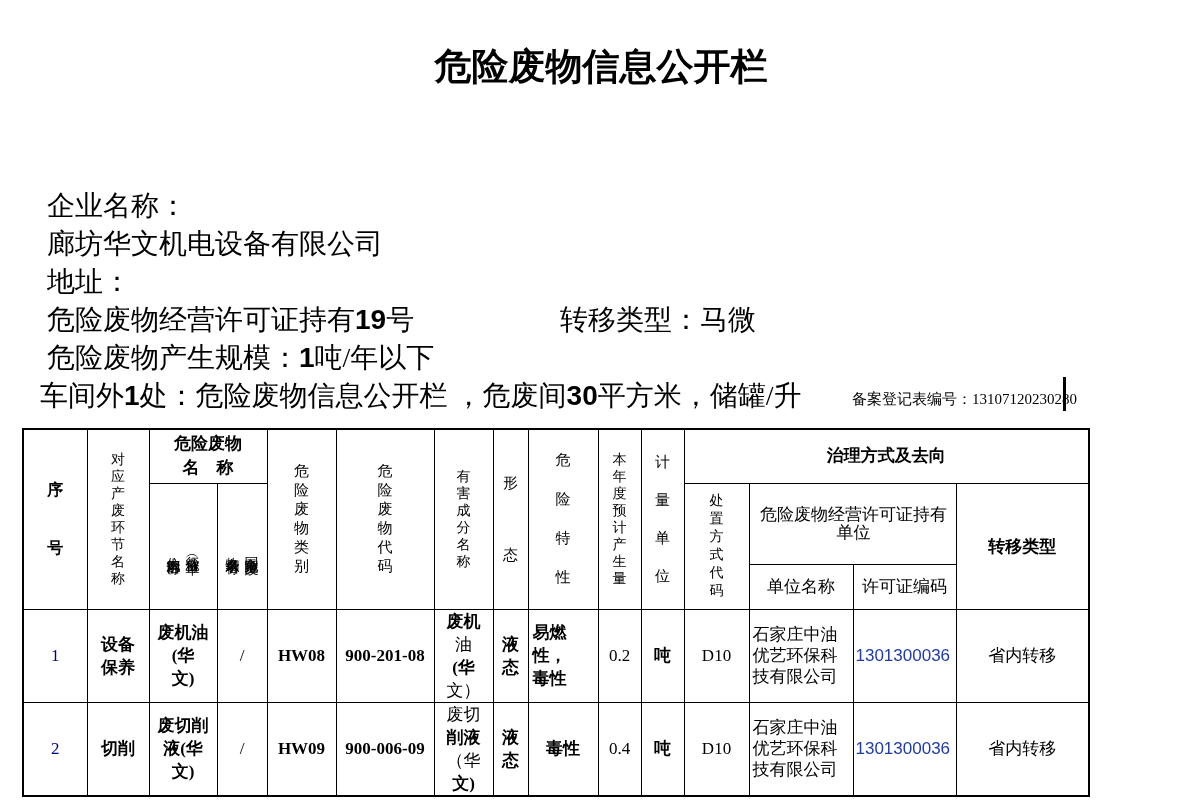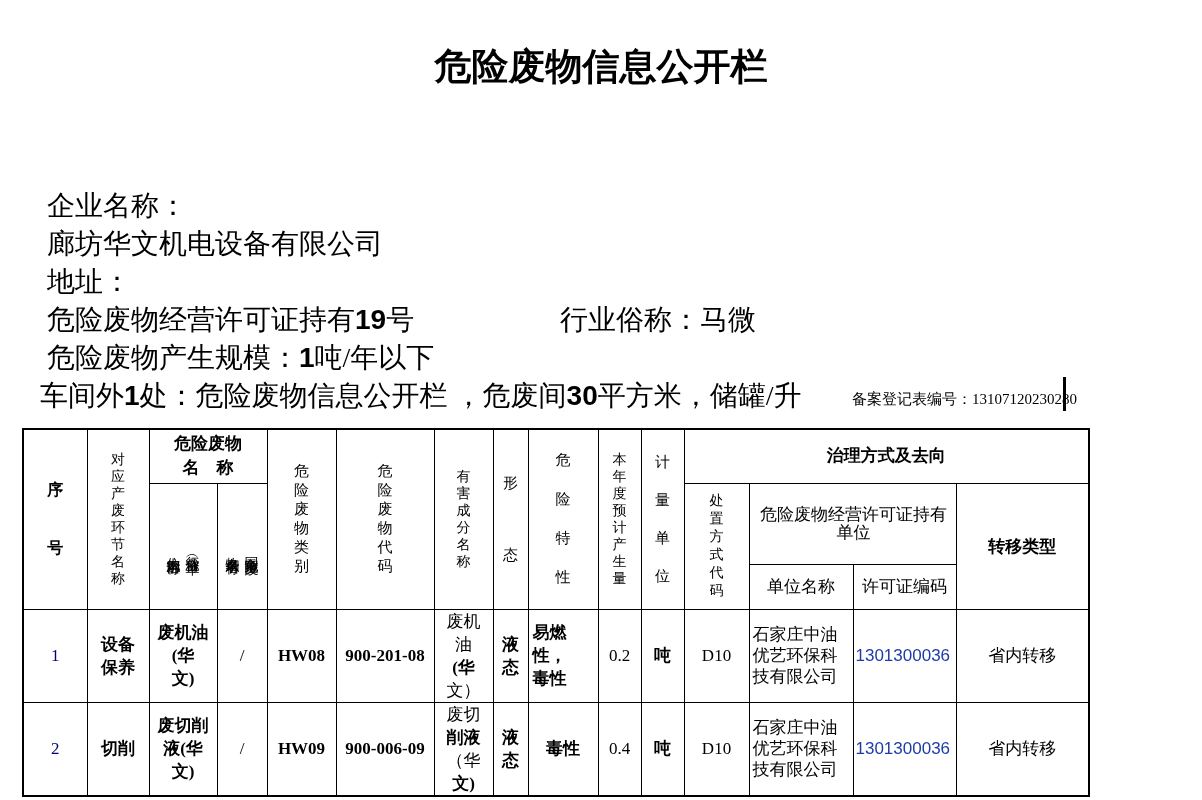--- a/index.html
+++ b/index.html
@@ -51,21 +51,21 @@
 <body>
 
 <div id="page">
 
   <div id="doc-title" class="abs">危险废物信息公开栏</div>
 
   <div class="abs info-line" style="left:47px;top:187px;">企业名称：</div>
   <div class="abs info-line" style="left:47px;top:225px;">廊坊华文机电设备有限公司</div>
   <div class="abs info-line" style="left:47px;top:263px;">地址：</div>
   <div class="abs info-line" style="left:47px;top:301px;"><span>危险废物经营许可证持有</span><span class="num">19</span><span>号</span></div>
-  <div class="abs info-line" style="left:560px;top:301px;">行业俗称：马微</div>
+  <div class="abs info-line" style="left:560px;top:301px;">转移类型：马微</div>
   <div class="abs info-line" style="left:47px;top:339px;"><span>危险废物产生规模：</span><span class="num">1</span><span>吨/年以下</span></div>
   <div class="abs info-line" style="left:40px;top:377px;"><span>车间外</span><span class="num">1</span><span>处：危险废物信息公开栏 ，危废间</span><span class="num">30</span><span>平方米，储罐/升</span></div>
   <div class="abs small-line" style="left:852px;top:390px;">备案登记表编号：13107120230280</div>
   <div id="text-cursor"></div>
 
   <table id="waste-table">
     <colgroup>
       <col style="width:64px">
         <col style="width:62px">
         <col style="width:68px">
@@ -157,21 +157,21 @@
     <tr class="rdata">
       <td class="seq-val">1</td>
       <td class="pre b">设备
 保养</td>
       <td class="pre b">废机油
 (华
 文)</td>
       <td>/</td>
       <td class="code-val">HW08</td>
       <td class="code-val">900-201-08</td>
-      <td class="pre"><span style="font-weight: normal;">废机</span><span>
+      <td class="pre"><span style="font-weight: bold;">废机</span><span>
 油
 </span><span style="font-weight: bold;">(华</span><span>
 文）</span></td>
       <td class="pre b">液
 态</td>
       <td class="pre b ta-l">易燃性，
 毒性</td>
       <td class="amount-val">0.2</td>
       <td class="b">吨</td>
       <td class="dcode-val">D10</td>

